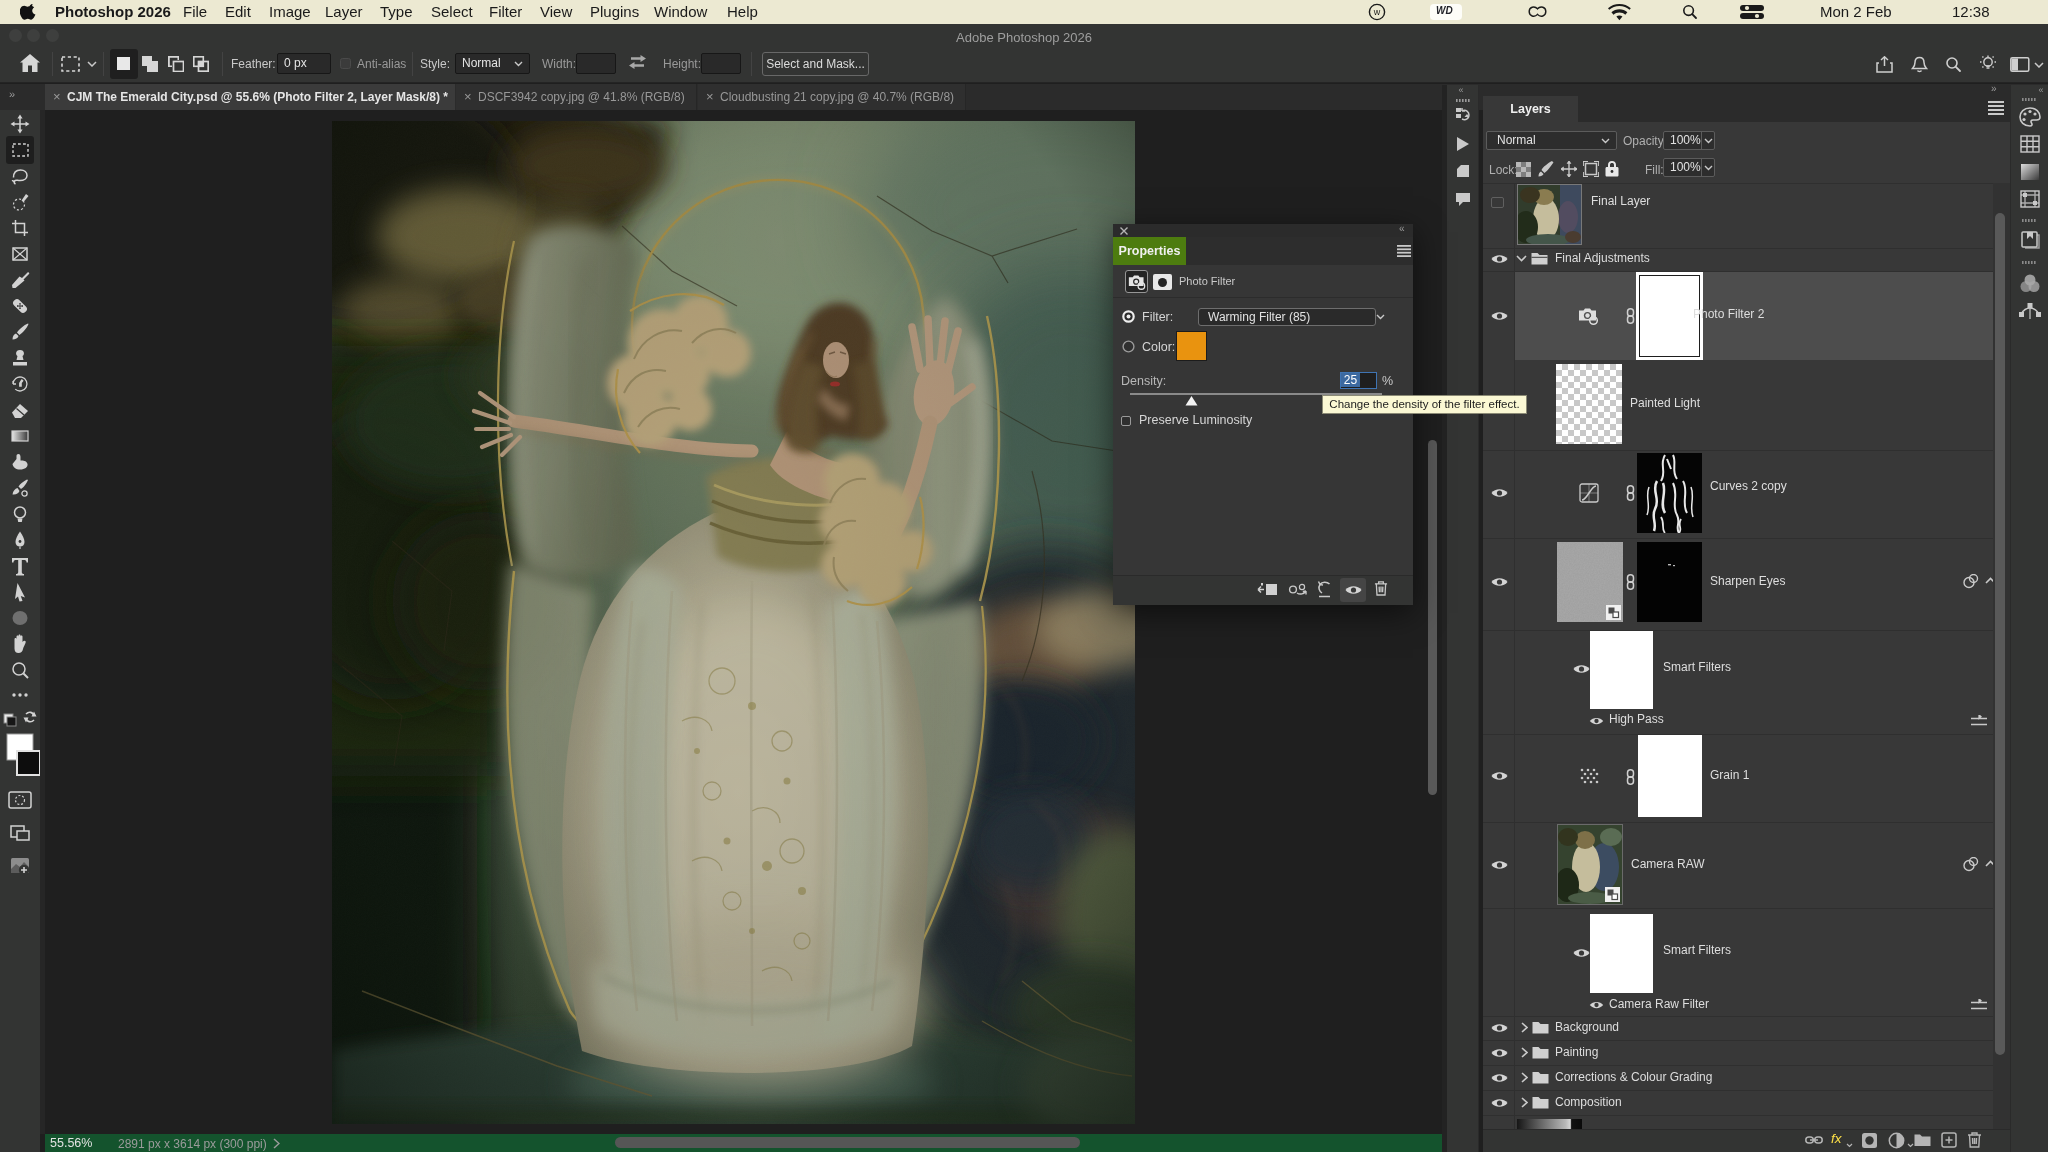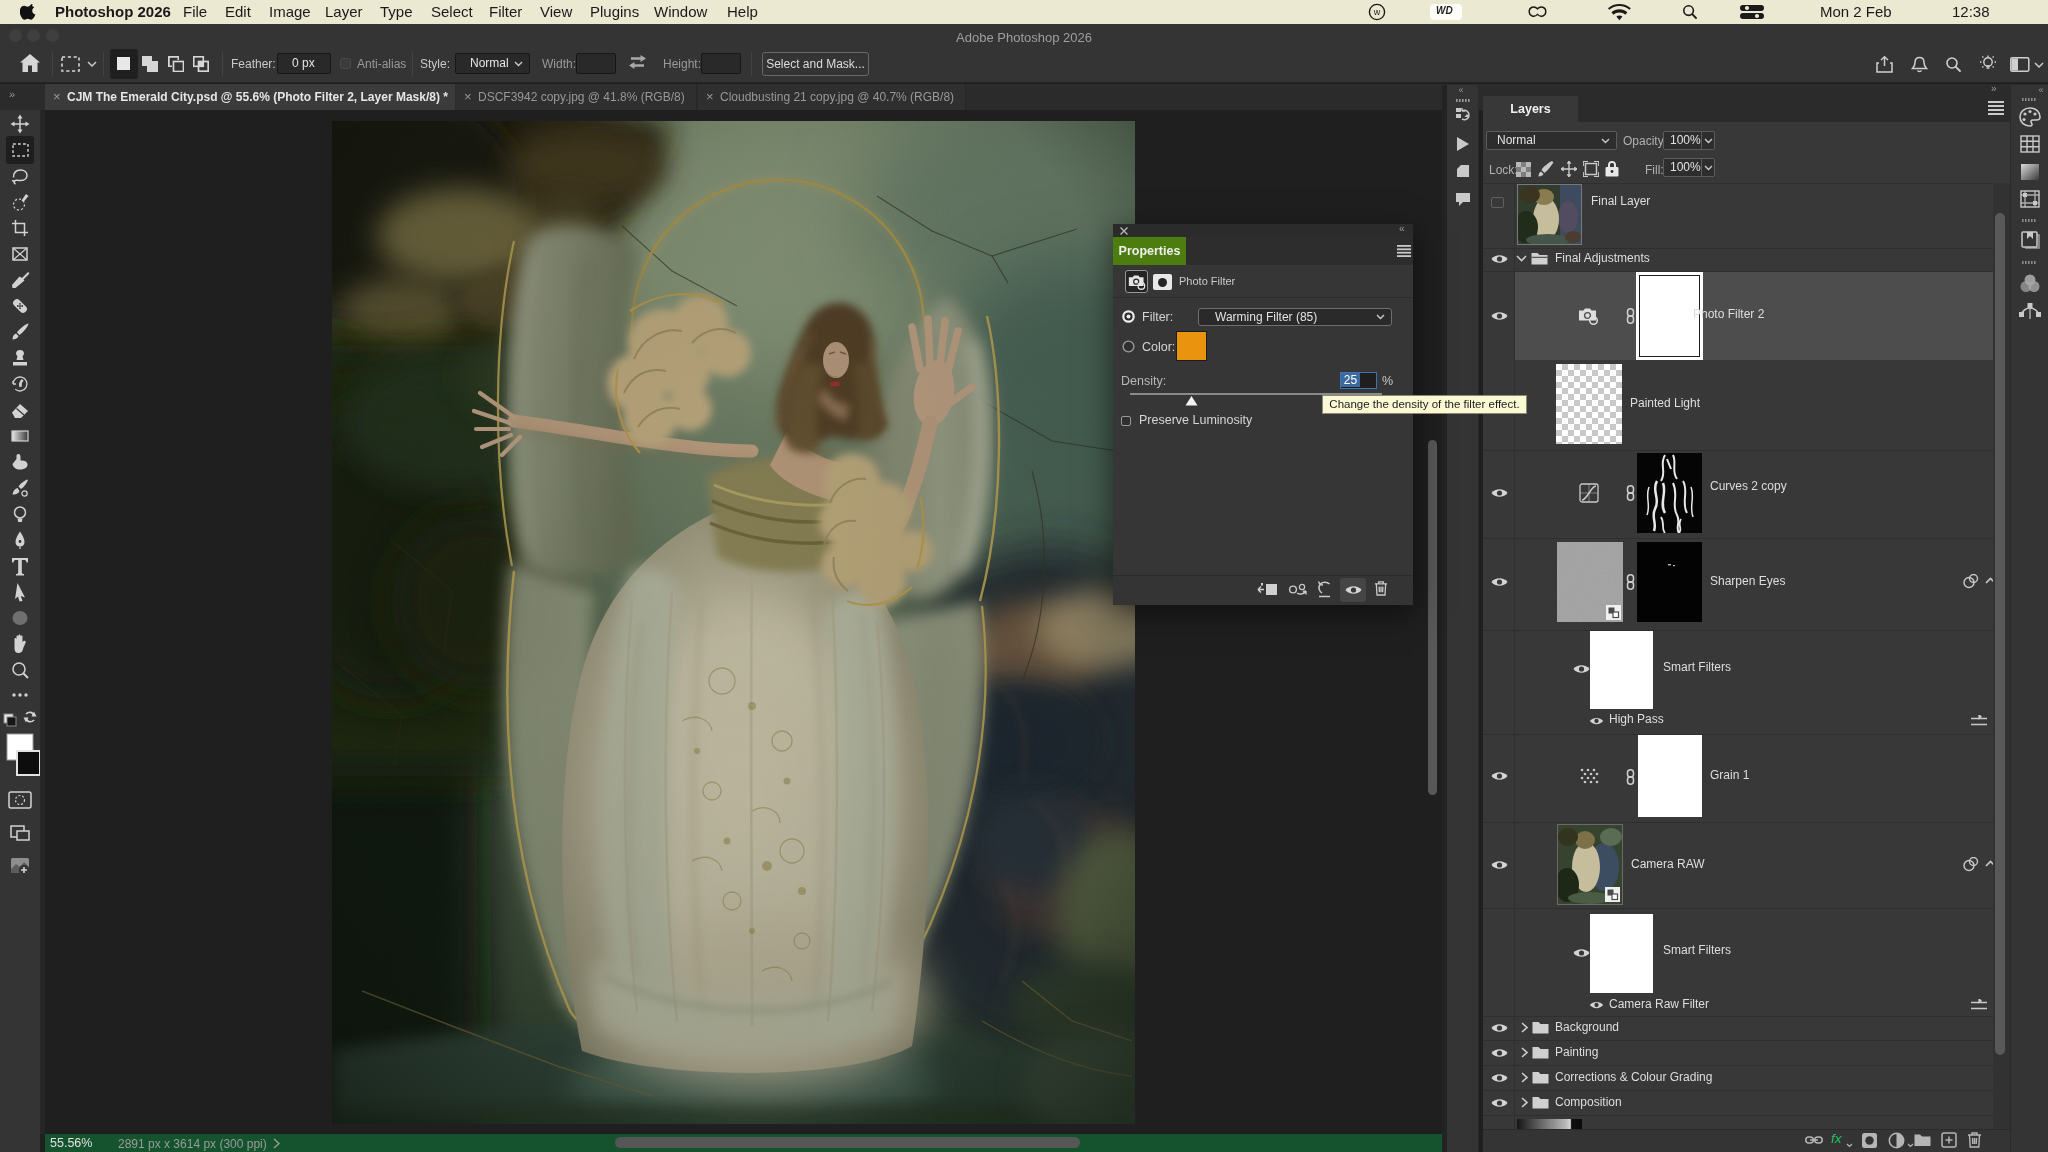--- a/index.html
+++ b/index.html
@@ -10,21 +10,21 @@
 #menubar { position:absolute; left:0; top:0; width:2048px; height:24px; background:#ece9d2; color:#1a1a1a; font-size:15px; }
 #menubar .mi { position:absolute; top:3px; }
 #menubar .b { font-weight:bold; }
 
 #titlebar { position:absolute; left:0; top:24px; width:2048px; height:22px; background:#333433; }
 .tl { position:absolute; top:29px; width:13px; height:13px; border-radius:50%; background:#3e3f3e; }
 #wintitle { position:absolute; top:30px; left:0; width:2048px; text-align:center; color:#9e9e9e; font-size:13px; }
 #optionsbar { position:absolute; left:0; top:46px; width:2048px; height:37px; background:#333433; border-bottom:1px solid #242424; }
 .obtxt { position:absolute; top:11px; font-size:12px; color:#999; }
 .obtxtl { position:absolute; top:11px; font-size:12px; color:#c9c9c9; }
-.obinput { position:absolute; top:7px; height:21px; background:#292929; border:1px solid #171717; border-radius:2px; color:#e4e4e4; font-size:12px; padding:2px 14px; }
+.obinput { position:absolute; top:7px; height:21px; background:#292929; border:1px solid #171717; border-radius:2px; color:#e4e4e4; font-size:12px; padding:2px 6px; }
 .obsep { position:absolute; top:6px; width:1px; height:24px; background:#434343; }
 
 #tabbar { position:absolute; left:0; top:84px; width:2048px; height:26px; background:#2b2b2b; }
 .tab { position:absolute; top:0; height:26px; font-size:12px; line-height:26px; }
 
 #toolbar { position:absolute; left:0; top:110px; width:40px; height:1042px; background:#333433; }
 #toolgap { position:absolute; left:40px; top:110px; width:5px; height:1024px; background:#262626; }
 
 #canvas { position:absolute; left:45px; top:110px; width:1397px; height:1024px; background:#1f1f1f; }
 #art { position:absolute; left:287px; top:11px; }
@@ -948,21 +948,21 @@
   </div>
 
   <div class="abs" style="left:0;top:1044px;width:527px;height:23px;background:#333433;border-top:1px solid #2a2a2a"></div>
   <svg class="abs" style="left:322px;top:1048px" width="18" height="14" viewBox="0 0 18 14">
       <g stroke="#b5b5b5" stroke-width="1.5" fill="none">
         <rect x="0.8" y="4" width="7.5" height="6" rx="3"></rect>
         <rect x="9.7" y="4" width="7.5" height="6" rx="3"></rect>
         <line x1="5" y1="7" x2="13" y2="7"></line>
       </g>
     </svg>
-  <span class="abs" style="left:348px;top:1046px;color:#22c55e;font-size:13.5px;font-style:italic">fx</span>
+  <span class="abs" style="left:348px;top:1046px;color:#fde047;font-size:13.5px;font-style:italic">fx</span>
   <svg class="abs" style="left:363px;top:1058px" width="7" height="5" viewBox="0 0 7 5">
       <path d="M1 1 L3.5 3.5 L6 1" stroke="#b5b5b5" stroke-width="1.2" fill="none"></path>
     </svg>
   <svg class="abs" style="left:378px;top:1047px" width="17" height="17" viewBox="0 0 17 17">
       <rect x="1" y="1" width="15" height="15" rx="2.5" fill="#b5b5b5"></rect>
       <circle cx="8.5" cy="8.5" r="4.2" fill="#333433"></circle>
     </svg>
   <svg class="abs" style="left:405px;top:1047px" width="17" height="17" viewBox="0 0 17 17">
       <circle cx="8.5" cy="8.5" r="7.2" fill="none" stroke="#b5b5b5" stroke-width="1.5"></circle>
       <path d="M8.5 1.3 A7.2 7.2 0 0 1 8.5 15.7 Z" fill="#b5b5b5"></path>
@@ -1087,21 +1087,21 @@
       <div class="abs" style="left:5px;top:3.5px;width:9px;height:9px;background:#242424;border-radius:50%"></div>
     </div>
   <span class="abs" style="left:66px;top:51px;color:#c9c9c9;font-size:11px">Photo Filter</span>
   <div class="abs" style="left:0;top:73px;width:300px;height:1px;background:#2c2c2c"></div>
 
   <svg class="abs" style="left:9px;top:86px" width="13" height="13" viewBox="0 0 13 13">
       <circle cx="6.5" cy="6.5" r="5.2" fill="#2a2a2a" stroke="#ededed" stroke-width="2.2"></circle>
       <circle cx="6.5" cy="6.5" r="2" fill="#ededed"></circle>
     </svg>
   <span class="abs" style="left:29px;top:86px;color:#d5d5d5;font-size:12.5px">Filter:</span>
-  <div class="abs" style="left:85px;top:84px;width:194px;height:18px;background:#2a2a2a;border:1px solid #6e6e6e;border-radius:3px;color:#e2e2e2;font-size:12px;line-height:16px;padding-left:16px">Warming Filter (85)</div>
+  <div class="abs" style="left:85px;top:84px;width:178px;height:18px;background:#2a2a2a;border:1px solid #6e6e6e;border-radius:3px;color:#e2e2e2;font-size:12px;line-height:16px;padding-left:9px">Warming Filter (85)</div>
   <svg class="abs" style="left:263px;top:90px" width="9" height="6" viewBox="0 0 9 6">
       <path d="M1 1 L4.5 4.5 L8 1" stroke="#c9c9c9" stroke-width="1.4" fill="none"></path>
     </svg>
 
   <svg class="abs" style="left:9px;top:116px" width="13" height="13" viewBox="0 0 13 13">
       <circle cx="6.5" cy="6.5" r="5.4" fill="#2f2f2f" stroke="#9a9a9a" stroke-width="1.4"></circle>
     </svg>
   <span class="abs" style="left:29px;top:116px;color:#d5d5d5;font-size:12.5px">Color:</span>
   <div class="abs" style="left:63px;top:107px;width:31px;height:30px;background:#e9930f;border:1px solid #1c1c1c"></div>
 

